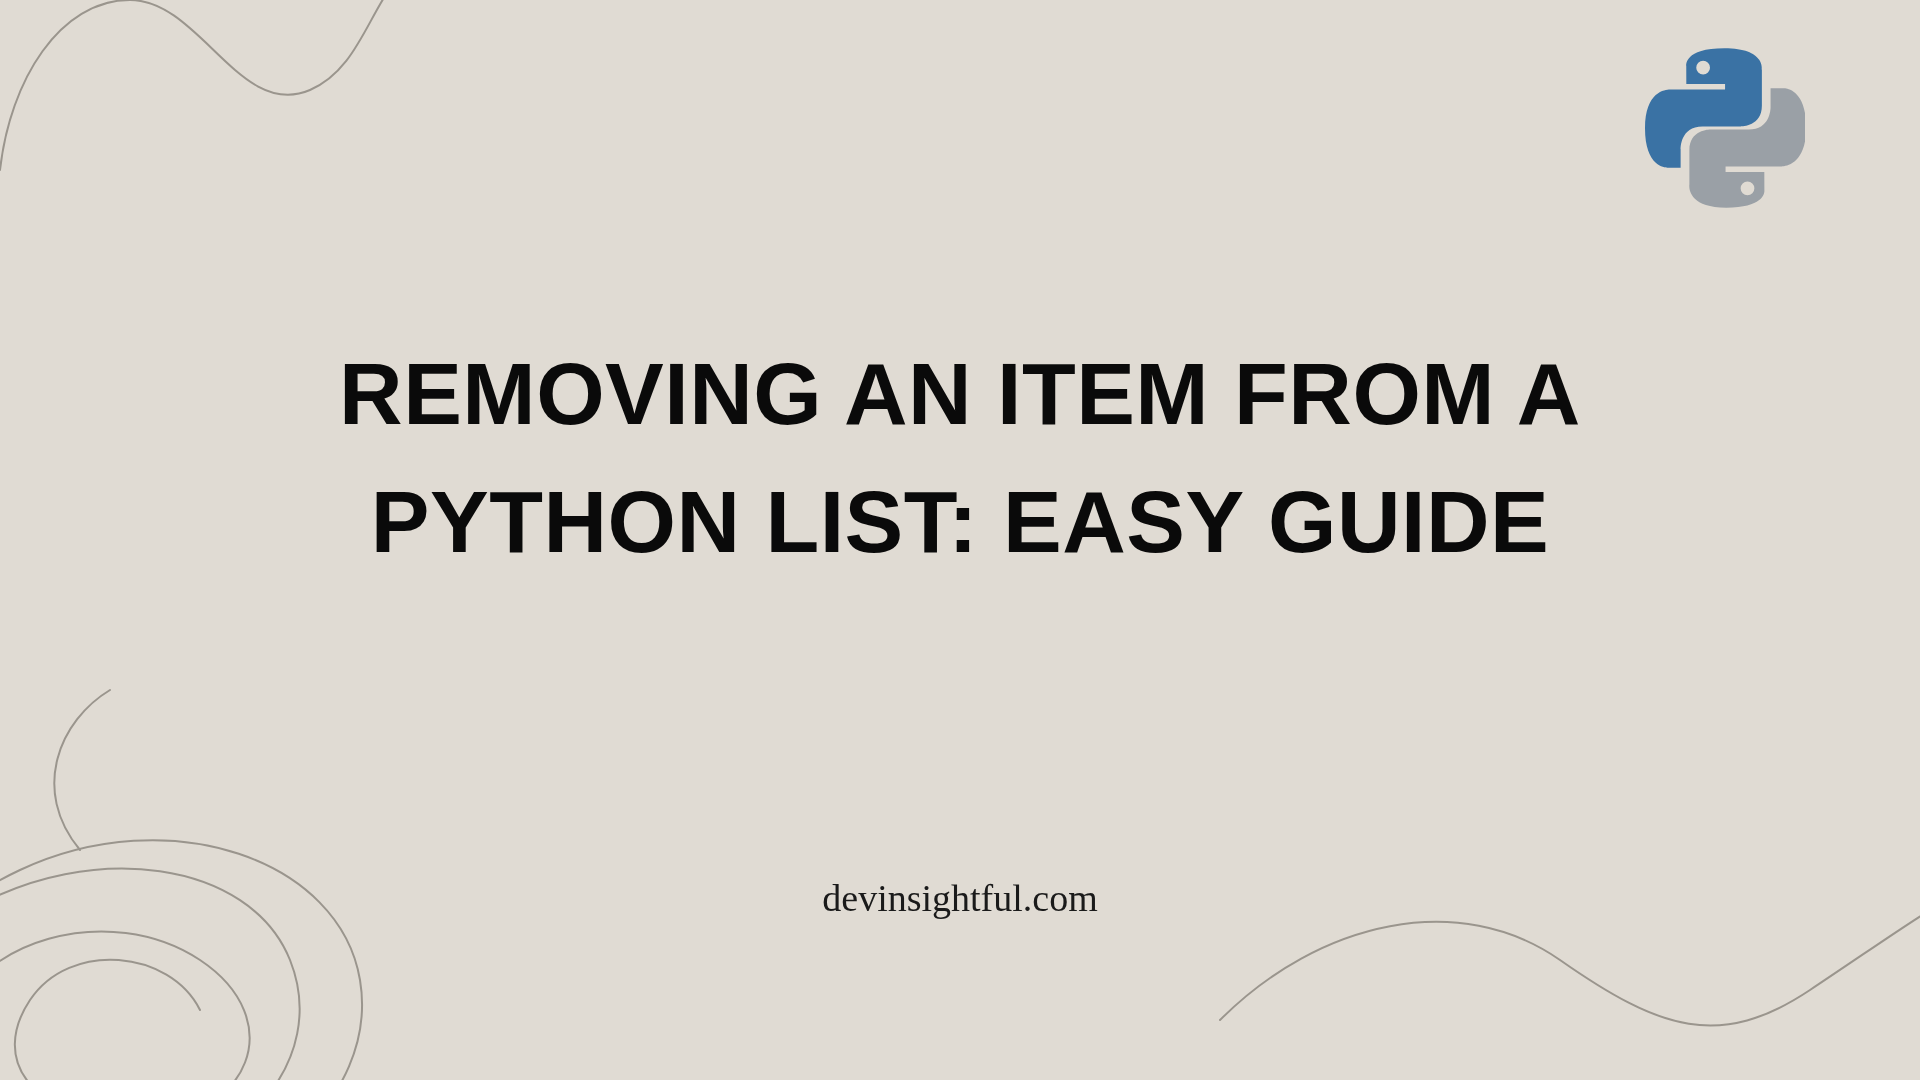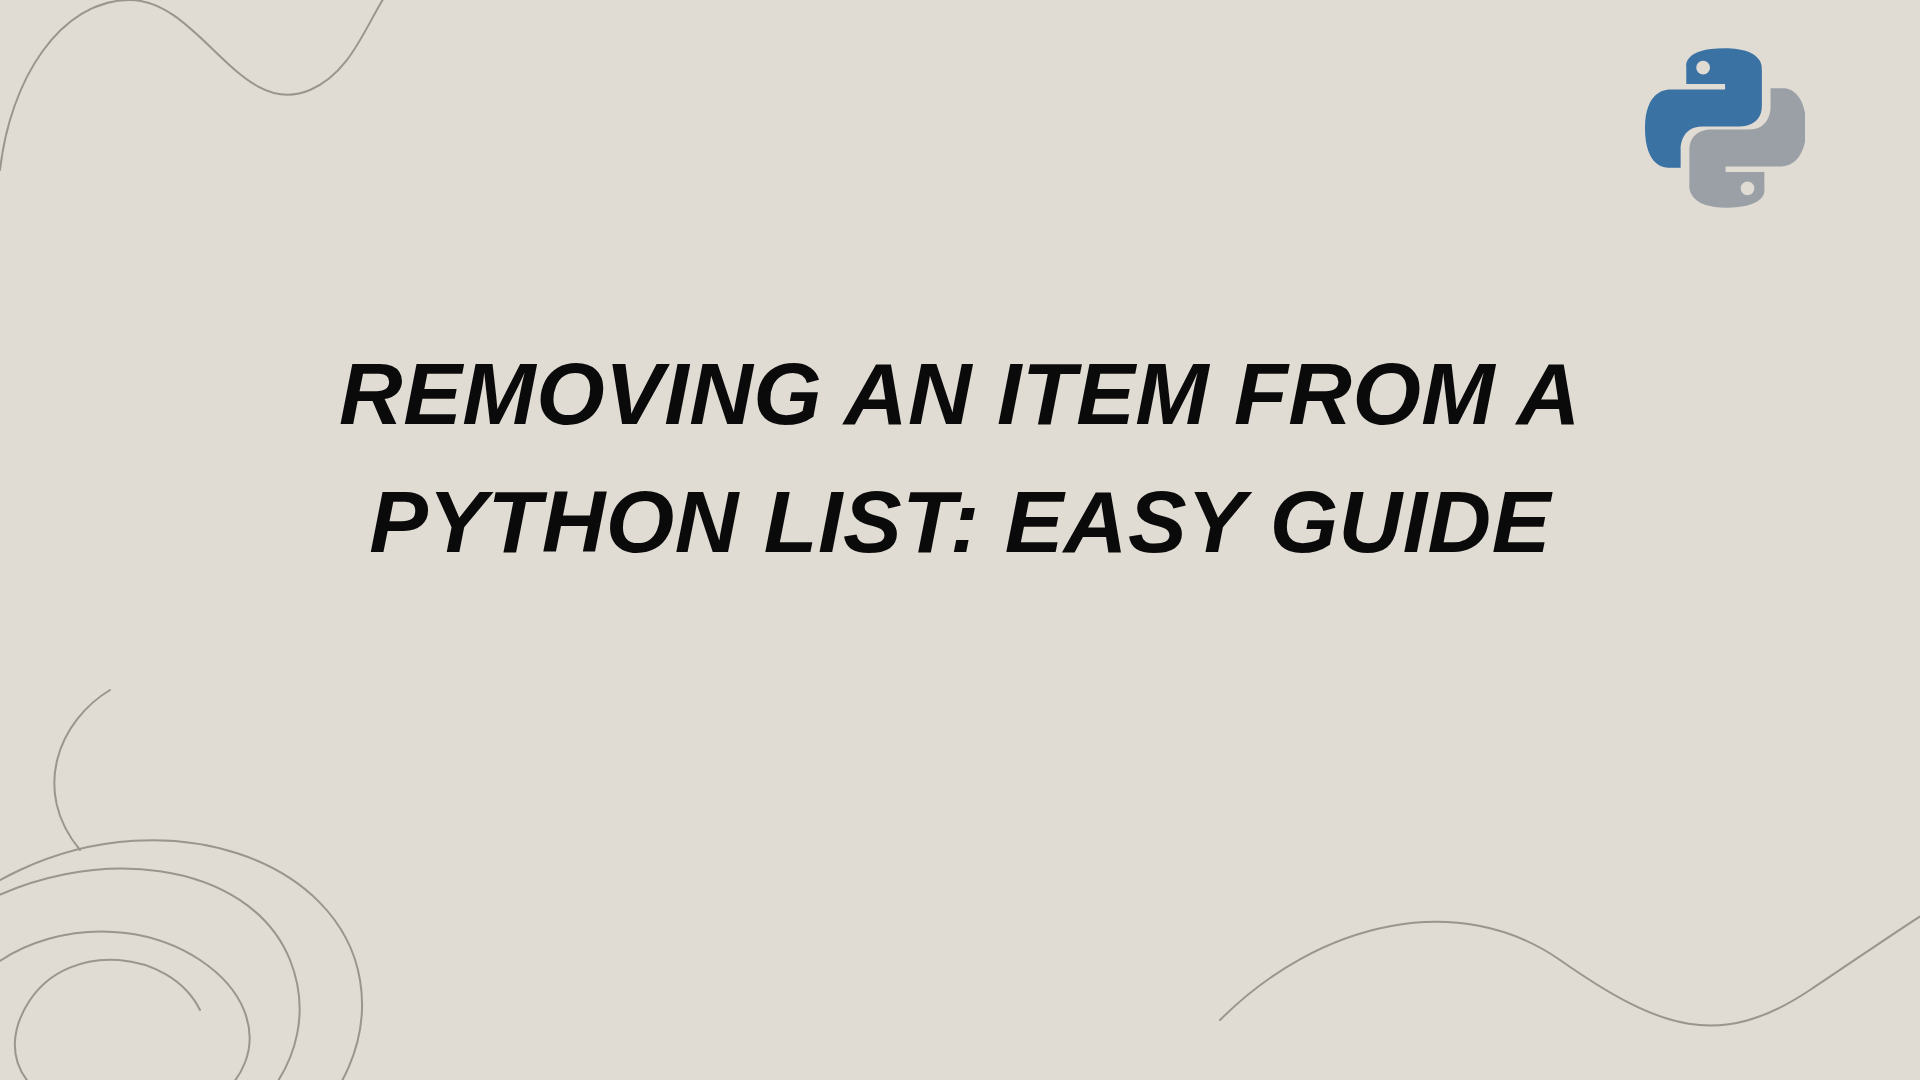--- a/index.html
+++ b/index.html
@@ -33,21 +33,20 @@
   transform: translateX(-50%);
   width: 1300px;
   text-align: center;
   font-weight: 900;
   font-size: 88px;
   letter-spacing: 0.5px;
   line-height: 1.45;
   color: #0a0a0a;
   text-transform: uppercase;
   font-family: 'Arial Black', 'Helvetica Neue', Helvetica, Arial, sans-serif;
-  font-style: italic;
 }
 .site {
   position: absolute;
   bottom: 160px;
   left: 50%;
   transform: translateX(-50%);
   font-family: Georgia, 'Times New Roman', serif;
   font-size: 38px;
   color: #1a1a1a;
 }
@@ -80,14 +79,15 @@
 
   <div class="py-logo">
     <svg viewBox="0 0 256 255" width="160" height="160">
       <path fill="#3a72a4" d="M127 0c-65 0-61 28-61 28l.1 29h62v9H41S0 62 0 128c0 65 36 63 36 63h21v-30s-1-36 35-36h61s34 .6 34-33V34S193 0 127 0zM93 20a11 11 0 1 1 0 22 11 11 0 0 1 0-22z"></path>
       <path fill="#9aa0a6" d="M130 255c65 0 61-28 61-28l-.1-29h-62v-9h87s42 4 42-62c0-65-36-63-36-63h-21v30s1 36-35 36H105s-34-.6-34 33v55s-6 37 59 37zm34-20a11 11 0 1 1 0-22 11 11 0 0 1 0 22z"></path>
     </svg>
   </div>
 
   <h1 class="title">REMOVING AN ITEM FROM A PYTHON LIST: EASY GUIDE</h1>
 
+  <div class="site">devinsightful.com</div>
 
 </div>
 
 </body></html>

